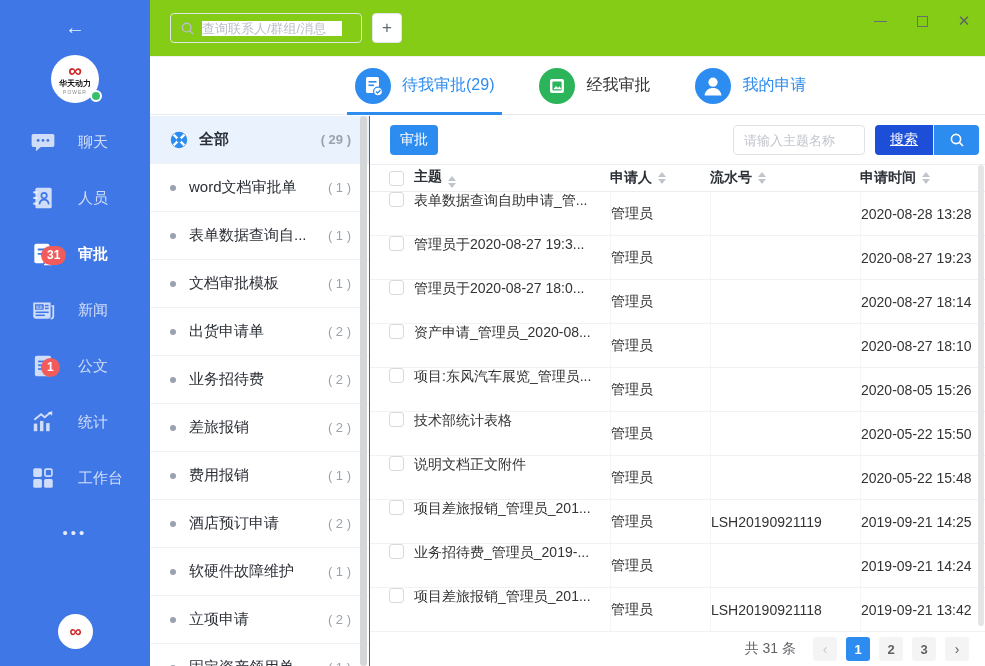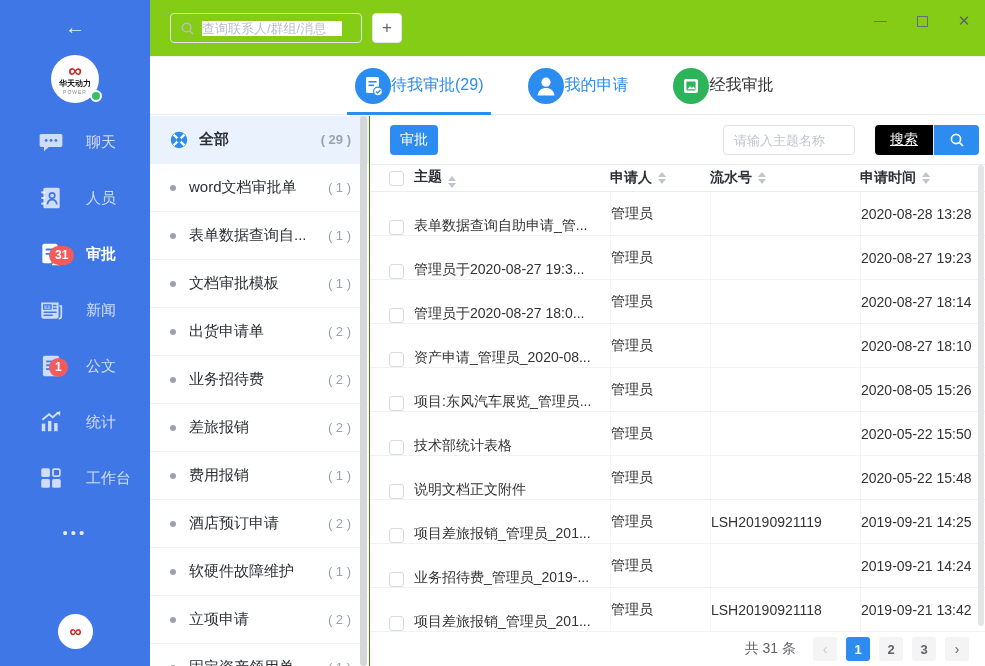--- a/index.html
+++ b/index.html
@@ -12,21 +12,21 @@
   .back-arrow { position:absolute; top:16px; left:0; width:100%; text-align:center;
     color:rgba(255,255,255,.9); font-size:20px; cursor:pointer; }
   .avatar { position:absolute; top:55px; left:51px; width:48px; height:48px; border-radius:50%;
     background:#fff; display:flex; flex-direction:column; align-items:center; justify-content:center; }
   .avatar .inf { color:#cf2525; font-size:19px; font-weight:800; line-height:15px; }
   .avatar .nm { font-size:8px; font-weight:700; color:#111; white-space:nowrap; }
   .avatar .sb { font-size:5px; color:#8a8a8a; letter-spacing:1px; }
   .status-dot { position:absolute; right:-3px; bottom:1px; width:12px; height:12px; border-radius:50%;
     background:#37c06c; border:2px solid #fff; }
   .nav { position:absolute; top:114px; left:0; width:150px; }
-  .nav-item { height:56px; display:flex; align-items:center; padding-left:38px; gap:22px;
+  .nav-item { height:56px; display:flex; align-items:center; padding-left:30px; gap:22px;
     color:rgba(255,255,255,.75); font-size:15px; cursor:pointer; }
   .nav-item.active { color:#fff; font-weight:700; }
   .nav-icon { position:relative; width:26px; height:26px; flex:none; color:currentColor; }
   .nav-icon svg { width:26px; height:26px; display:block; }
   .badge { position:absolute; top:-11px; left:11px; background:#f25b5b; color:#fff; font-size:12px;
     font-weight:700; border-radius:10px; height:19px; line-height:19px; padding:0 6px;margin-top:16px; }
   .more-dots { position:absolute; top:524px; left:0; width:150px; text-align:center;
     color:rgba(255,255,255,.85); font-size:15px; letter-spacing:3px; cursor:pointer; }
   .bottom-logo { position:absolute; bottom:17px; left:58px; width:35px; height:35px; border-radius:50%;
     background:#fff; color:#cf2525; font-size:17px; font-weight:800; display:flex;
@@ -45,21 +45,21 @@
     margin-left:10px; font-size:17px; color:#5f6672; line-height:26px; text-align:center; cursor:pointer; }
   .win-controls { position:absolute; right:0; top:0; height:42px; display:flex; align-items:center; }
   .wc { width:42px; height:42px; display:flex; align-items:center; justify-content:center;
     color:#5f6368; font-size:15px; cursor:pointer; }
   .wc .box { width:11px; height:11px; border:1px solid #6a6e73; }
   .wc .min { display:block; width:13px; height:0; border-top:1.5px solid #6a6e73; }
 
   
   .tabbar { height:58px; border-bottom:1px solid #e9ebef; display:flex; align-items:center;
     gap:45px; padding-left:205px; background:#fff; }
-  .tab { height:58px; display:flex; align-items:center; position:relative;
+  .tab { height:58px; display:flex; align-items:center; gap:11px; position:relative;
     font-size:16px; color:#333; cursor:pointer; }
   .tab.blue-text { color:#2d8cf0; }
   .tab.active::after { content:""; position:absolute; left:-8px; right:-8px; bottom:0; height:3px;
     background:#2d8cf0; }
   .tab-icon { width:36px; height:36px; flex:none; }
   .tab-icon svg { width:36px; height:36px; display:block; }
 
   
   .content { position:absolute; top:116px; left:0; right:0; bottom:0; display:flex; }
   .cats { width:220px; border-right:1px solid #4d7c0f; position:relative; overflow:hidden; background:#fff; }
@@ -74,29 +74,29 @@
     border-radius:4px; cursor:pointer; }
 
   .table-area { flex:1; position:relative; background:#fff; }
   .toolbar { height:48px; position:relative; display:flex; align-items:center; padding-left:20px; }
   .approve-btn { min-width:48px; height:30px; background:#2d8cf0; color:#fff; border:none;
     border-radius:4px; font-size:14px; font-family:inherit; cursor:pointer; }
   .search-group { position:absolute; right:6px; top:9px; display:flex; height:28px; }
   .topic-input { width:132px; height:30px; border:1px solid #dfe3e8; border-radius:4px; padding:0 10px;
     font-size:13px; color:#333; outline:none; font-family:inherit; }
   .topic-input::placeholder { color:#c0c4cc; }
-  .search-btn { width:58px; height:30px; background:#000000; color:#fff; border:none;
-    border-radius:4px 0 0 4px; margin-left:20px; font-size:14px; font-family:inherit; cursor:pointer;text-decoration:underline; }
+  .search-btn { width:58px; height:30px; background:#1d4ed8; color:#fff; border:none;
+    border-radius:4px 0 0 4px; margin-left:10px; font-size:14px; font-family:inherit; cursor:pointer;text-decoration:underline; }
   .mag-btn { width:46px; height:30px; background:#2d8cf0; border:none; border-left:1px solid rgba(255,255,255,.85);
     border-radius:0 4px 4px 0; color:#fff; cursor:pointer; display:flex; align-items:center; justify-content:center; }
 
   .tbl { position:absolute; top:48px; left:0; right:0; bottom:34px; font-size:14px; color:#333; }
   .thead { height:28px; display:flex; align-items:center; border-top:1px solid #ebedf0;
     border-bottom:1px solid #ebedf0; font-weight:700; color:#2b2f36; }
-  .tr { height:44px; display:flex; align-items:flex-end; border-bottom:1px solid #f0f2f5; }
+  .tr { height:44px; display:flex; align-items:flex-start; border-bottom:1px solid #f0f2f5; }
   .cell-check { width:44px; padding-left:19px; flex:none; display:flex; align-items:center; }
   .checkbox { width:15px; height:15px; border:1px solid #d7dbe0; border-radius:3px; background:#fff; cursor:pointer; }
   .cell-subject { width:196px; flex:none; white-space:nowrap; overflow:hidden; text-overflow:ellipsis; }
   .cell-applicant { width:100px; flex:none; align-self:stretch; display:flex; align-items:center; border-left:1px solid #f4f5f7; padding-left:0; }
   .cell-serial { width:150px; flex:none; align-self:stretch; display:flex; align-items:center; border-left:1px solid #f4f5f7; }
   .cell-time { flex:1; align-self:stretch; display:flex; align-items:center; border-left:1px solid #f4f5f7; }
   .thead .cell-applicant,.thead .cell-serial,.thead .cell-time { border-left:none; }
   .sort { display:inline-flex; flex-direction:column; gap:2px; margin-left:6px; }
   .sort i { display:block; width:0; height:0; border-left:4px solid transparent; border-right:4px solid transparent; }
   .sort .up { border-bottom:5px solid #c0c4cc; }
@@ -254,40 +254,40 @@
             <circle cx="18" cy="18" r="18" fill="#2d8cf0"></circle>
             <rect x="11" y="9" width="13" height="16" rx="1.6" fill="#fff"></rect>
             <rect x="13.5" y="13" width="8" height="1.6" fill="#2d8cf0"></rect>
             <rect x="13.5" y="16.5" width="5.5" height="1.6" fill="#2d8cf0"></rect>
             <circle cx="23" cy="23.5" r="4.4" fill="#fff" stroke="#2d8cf0" stroke-width="1.2"></circle>
             <path d="M21 23.5l1.6 1.6 2.9-3.1" stroke="#2d8cf0" stroke-width="1.4" fill="none"></path>
           </svg>
       </span>
       <span>待我审批(29)</span>
     </div>
-    <div class="tab blue-text">
-      <span class="tab-icon">
-        <svg viewBox="0 0 36 36">
-            <circle cx="18" cy="18" r="18" fill="#2d8cf0"></circle>
-            <circle cx="18" cy="14.2" r="4.6" fill="#fff"></circle>
-            <path d="M9.5 27.5c.7-5 4-7.6 8.5-7.6s7.8 2.6 8.5 7.6z" fill="#fff"></path>
-          </svg>
-      </span>
-      <span>我的申请</span>
-    </div>
     <div class="tab">
       <span class="tab-icon">
         <svg viewBox="0 0 36 36">
             <circle cx="18" cy="18" r="18" fill="#2bb45a"></circle>
             <rect x="11" y="11" width="14" height="14" rx="2" fill="#fff"></rect>
             <rect x="13.4" y="13.4" width="9.2" height="9.2" rx="1" fill="#2bb45a"></rect>
             <path d="M14.4 21.2l2.6-3.1 2 2 1.5-1.8 2 2.9z" fill="#fff"></path>
           </svg>
       </span>
       <span>经我审批</span>
+    </div>
+    <div class="tab blue-text">
+      <span class="tab-icon">
+        <svg viewBox="0 0 36 36">
+            <circle cx="18" cy="18" r="18" fill="#2d8cf0"></circle>
+            <circle cx="18" cy="14.2" r="4.6" fill="#fff"></circle>
+            <path d="M9.5 27.5c.7-5 4-7.6 8.5-7.6s7.8 2.6 8.5 7.6z" fill="#fff"></path>
+          </svg>
+      </span>
+      <span>我的申请</span>
     </div>
   </div>
 
   <div class="content">
 
     <div class="cats">
       <div>
         <div class="cat-item active">
           <svg class="all-icon" viewBox="0 0 18 18">
               <circle cx="9" cy="9" r="8.2" fill="#2d8cf0"></circle>

